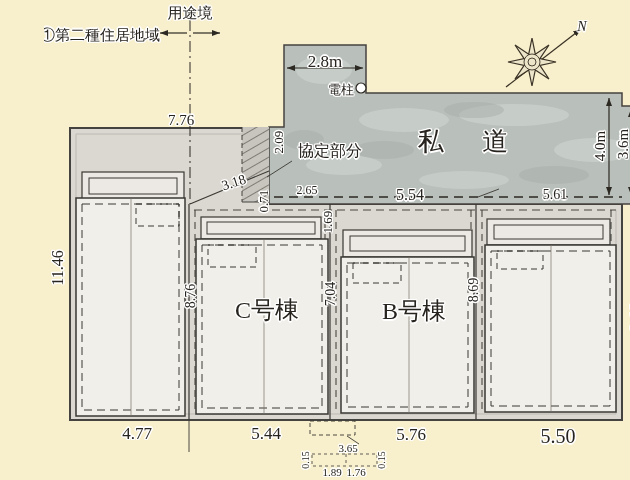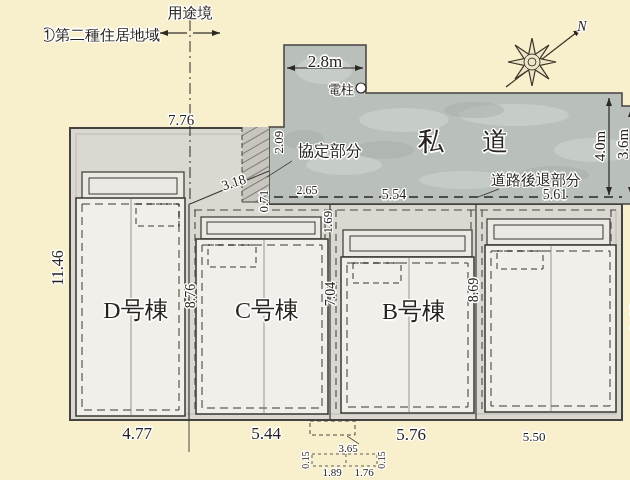--- a/index.html
+++ b/index.html
@@ -150,45 +150,43 @@
 </svg>
 
 <div class="lbl" style="left:146px;top:13px;font-size:15px">用途境</div>
 <div class="lbl" style="left:56px;top:35px;font-size:15px">①第二種住居地域</div>
 <div class="lbl" style="left:281px;top:61px;font-size:17px">2.8m</div>
 <div class="lbl" style="left:297px;top:89px;font-size:13px">電柱</div>
 <div class="lbl roadname" style="left:427px;top:142px;font-size:26px">私 道</div>
 <div class="lbl north" style="left:538px;top:27px;font-size:14px">N</div>
 <div class="lbl r90" style="left:556px;top:146px;font-size:15px">4.0m</div>
 <div class="lbl r90" style="left:579px;top:144px;font-size:15px">3.6m</div>
-<div class="lbl" style="left:492px;top:180px;font-size:15px">道路後退部分</div>
 <div class="lbl" style="left:286px;top:151px;font-size:16px">協定部分</div>
 
 <div class="lbl" style="left:511px;top:195px;font-size:14px">5.61</div>
-<div class="lbl" style="left:350px;top:195px;font-size:14px">5.54</div>
+<div class="lbl" style="left:366px;top:195px;font-size:16px">5.54</div>
 <div class="lbl" style="left:263px;top:190px;font-size:12px">2.65</div>
 <div class="lbl r90" style="left:234px;top:142px;font-size:13px">2.09</div>
 <div class="lbl diag" style="left:190px;top:183px;font-size:14px">3.18</div>
 <div class="lbl r90" style="left:219px;top:201px;font-size:13px">0.71</div>
 <div class="lbl r90" style="left:283px;top:222px;font-size:13px">1.69</div>
 <div class="lbl" style="left:137px;top:120px;font-size:15px">7.76</div>
 <div class="lbl r90" style="left:14px;top:268px;font-size:16px">11.46</div>
 <div class="lbl r90" style="left:147px;top:296px;font-size:14px">8.76</div>
 <div class="lbl r90" style="left:287px;top:294px;font-size:14px">7.04</div>
 <div class="lbl r90" style="left:430px;top:290px;font-size:14px">8.69</div>
 <div class="lbl r90" style="left:592px;top:317px;font-size:17px">8.65</div>
 
-<div class="lbl" style="left:92px;top:310px;font-size:24px">D号棟</div>
 <div class="lbl" style="left:223px;top:310px;font-size:24px">C号棟</div>
 <div class="lbl" style="left:370px;top:311px;font-size:24px">B号棟</div>
 
 <div class="lbl" style="left:93px;top:433px;font-size:17px">4.77</div>
 <div class="lbl" style="left:222px;top:433px;font-size:17px">5.44</div>
 <div class="lbl" style="left:367px;top:434px;font-size:17px">5.76</div>
-<div class="lbl" style="left:490px;top:436px;font-size:13px">5.50</div>
+<div class="lbl" style="left:514px;top:436px;font-size:20px">5.50</div>
 
 <div class="lbl" style="left:304px;top:448px;font-size:11px">3.65</div>
 <div class="lbl r90" style="left:262px;top:460px;font-size:10px">0.15</div>
 <div class="lbl" style="left:288px;top:472px;font-size:11px">1.89</div>
-<div class="lbl" style="left:320px;top:472px;font-size:11px">1.76</div>
+<div class="lbl" style="left:312px;top:472px;font-size:11px">1.76</div>
 <div class="lbl r90" style="left:338px;top:460px;font-size:10px">0.15</div>
 
 </div>
 
 </body></html>

